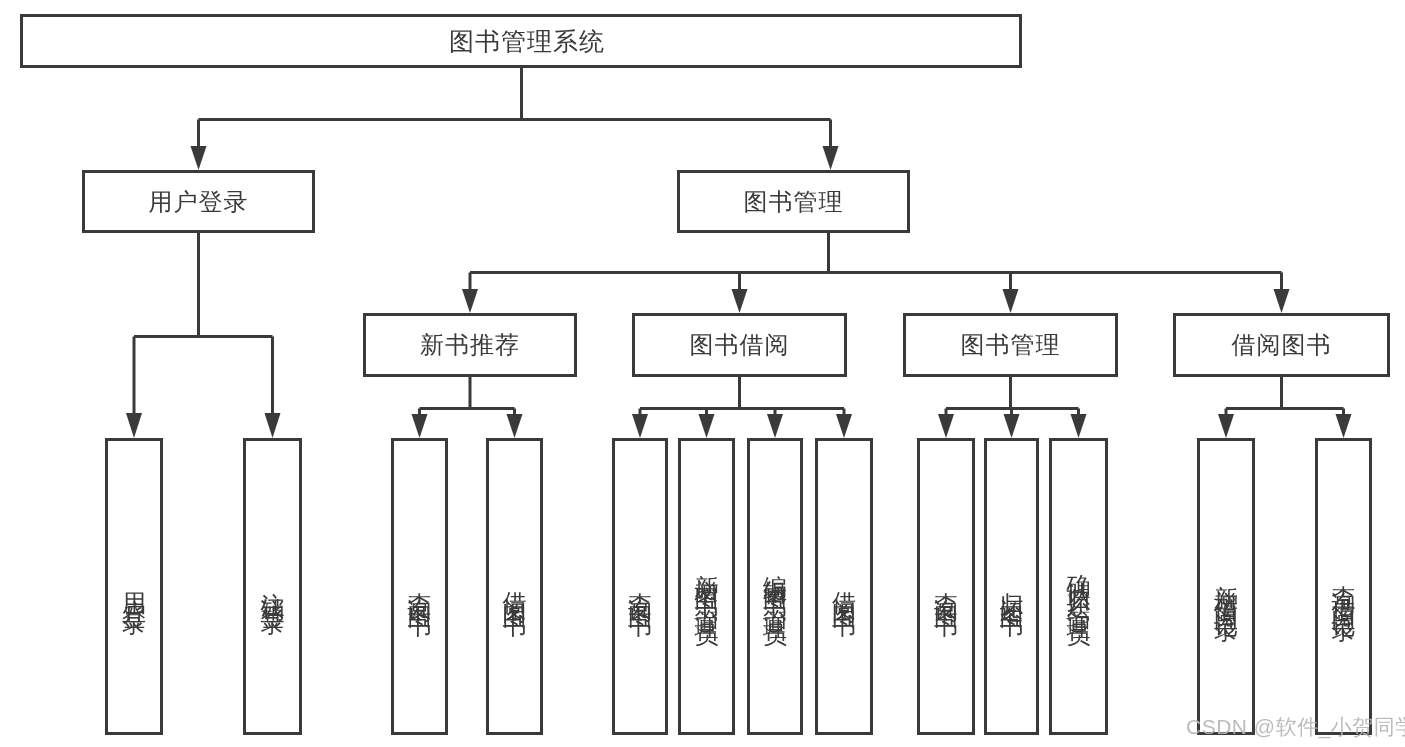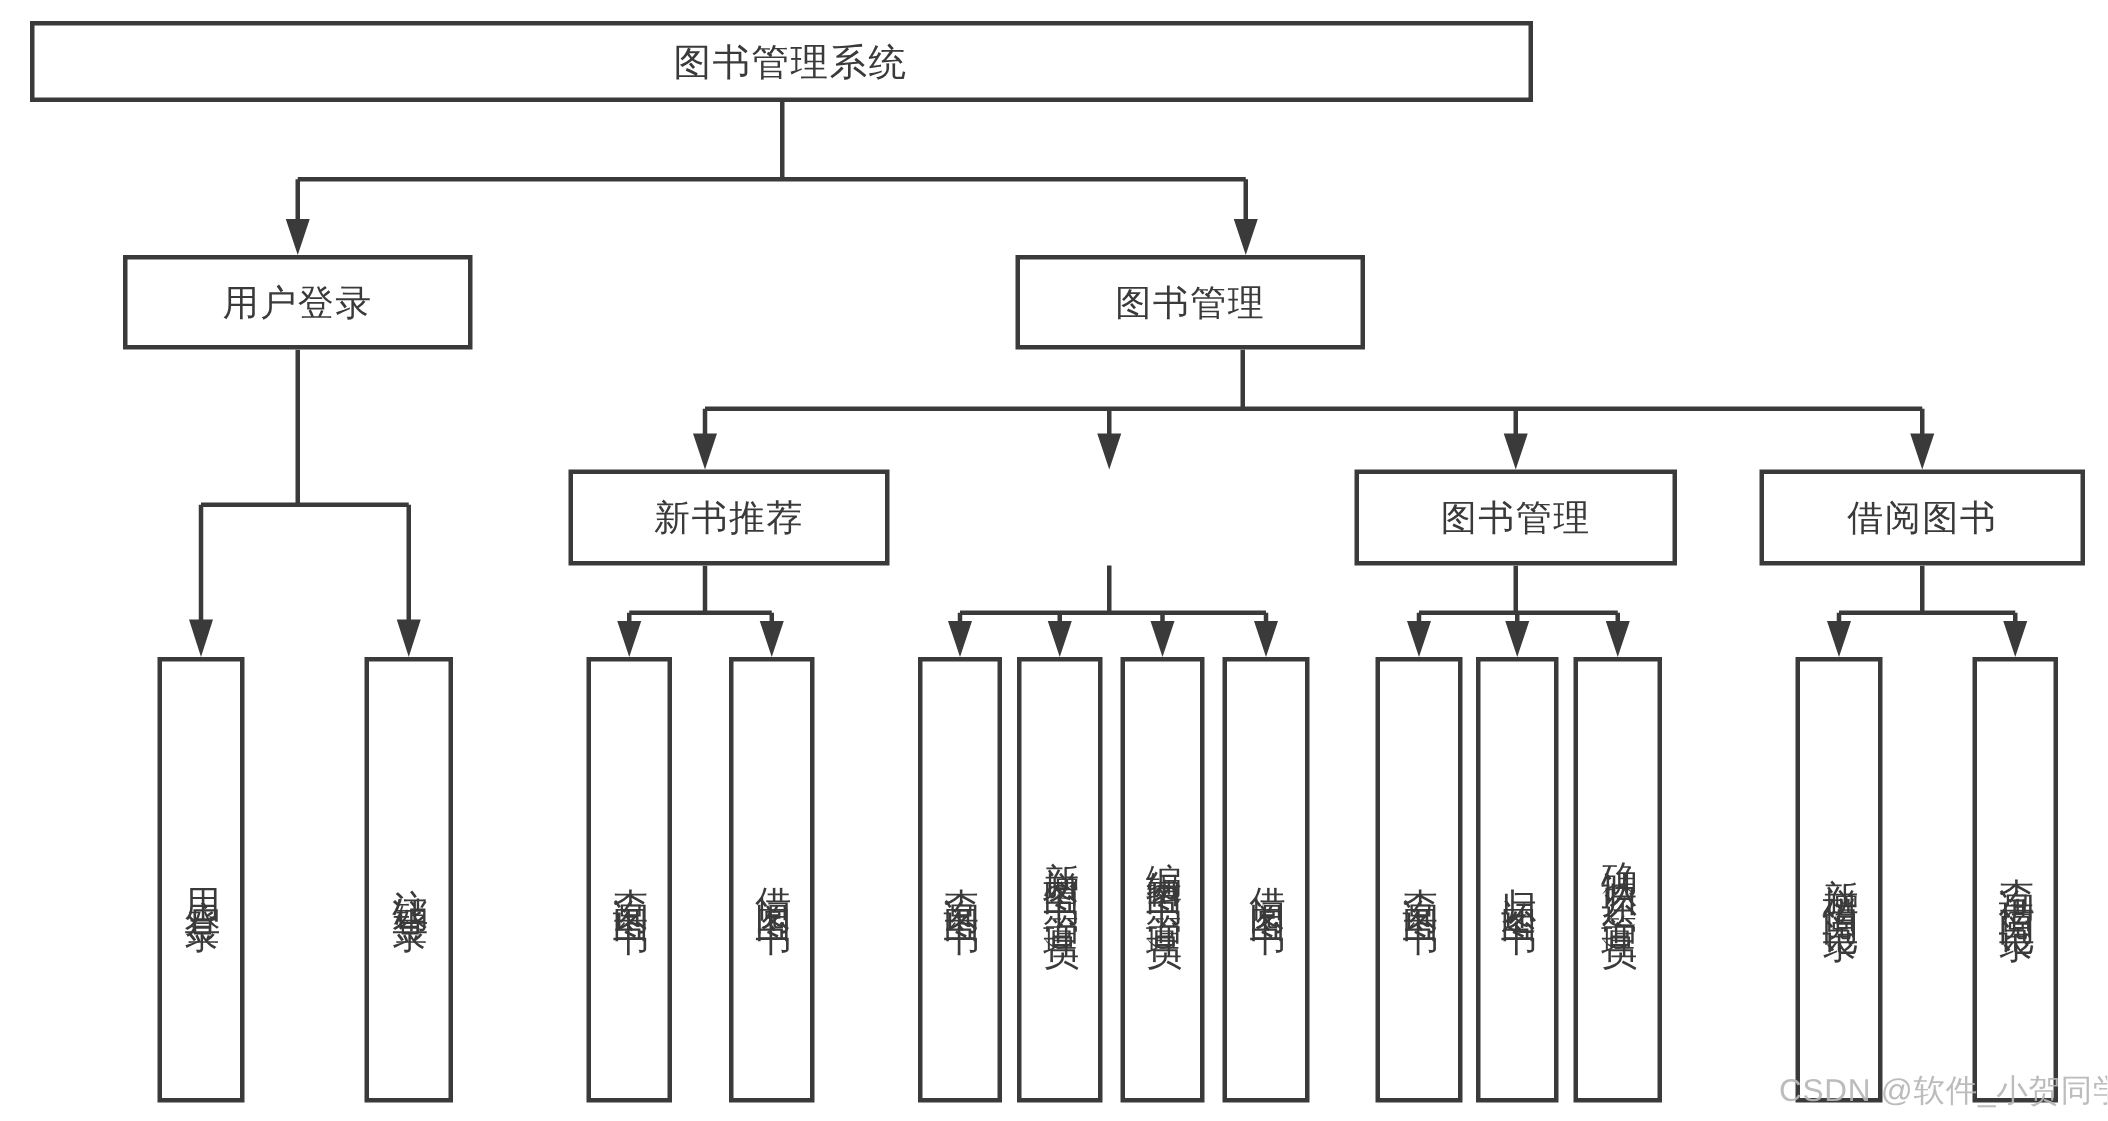--- a/index.html
+++ b/index.html
@@ -105,22 +105,25 @@
     <span class="label-h">图书管理系统</span>
   </div>
 
   <div class="node" style="left:82px; top:170px; width:233px; height:63px;">
     <span class="label-h">用户登录</span>
   </div>
   <div class="node" style="left:677px; top:170px; width:233px; height:63px;">
     <span class="label-h">图书管理</span>
   </div>
 
-  <div class="node" style="left:363px; top:313px; width:214px; height:64px;margin-left:16px;">
+  <div class="node" style="left:363px; top:313px; width:214px; height:64px;">
     <span class="label-h">新书推荐</span>
+  </div>
+  <div class="node" style="left:632px; top:313px; width:215px; height:64px;">
+    <span class="label-h">图书借阅</span>
   </div>
   <div class="node" style="left:903px; top:313px; width:215px; height:64px;">
     <span class="label-h">图书管理</span>
   </div>
   <div class="node" style="left:1173px; top:313px; width:217px; height:64px;">
     <span class="label-h">借阅图书</span>
   </div>
 
   <div class="node leaf" style="left:105px; width:58px;">
     <span class="label-v">用户登录</span>

